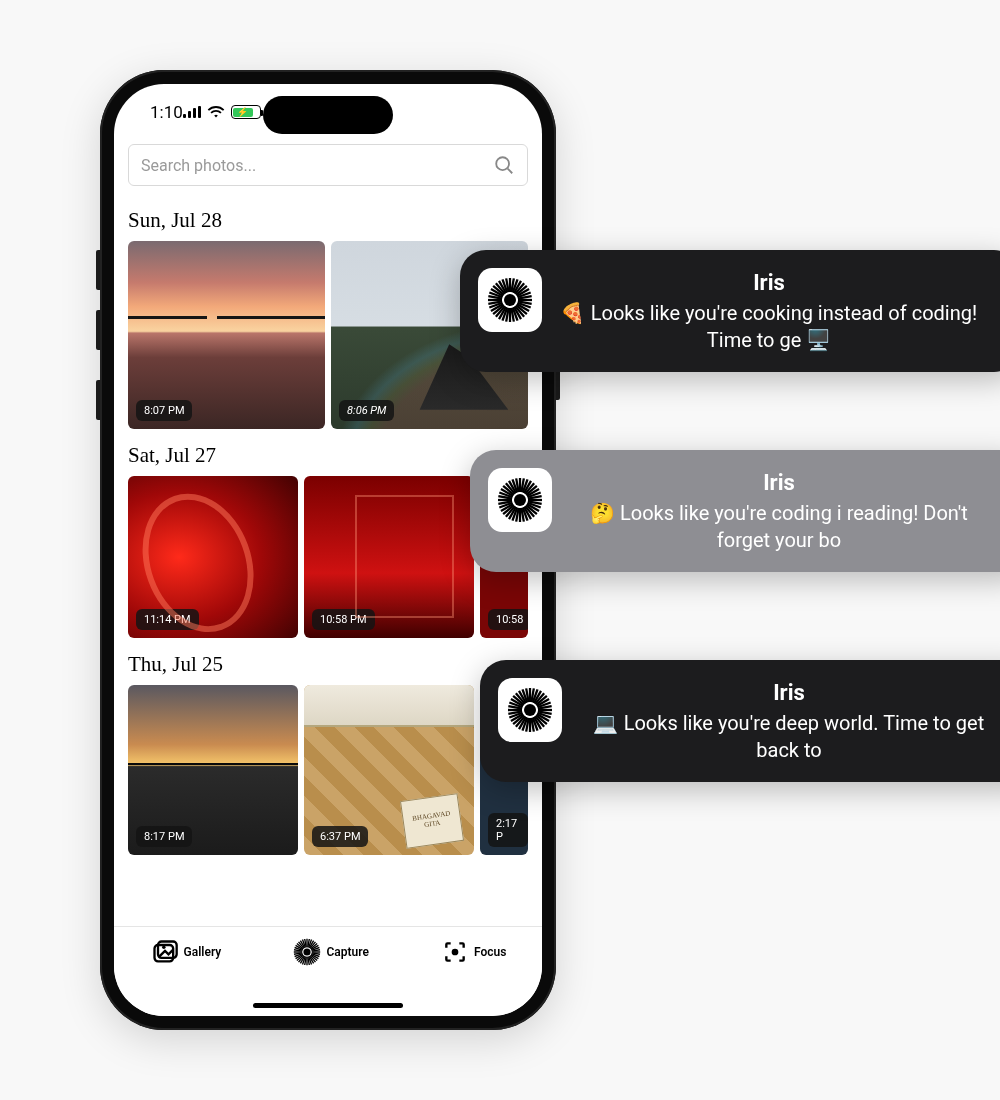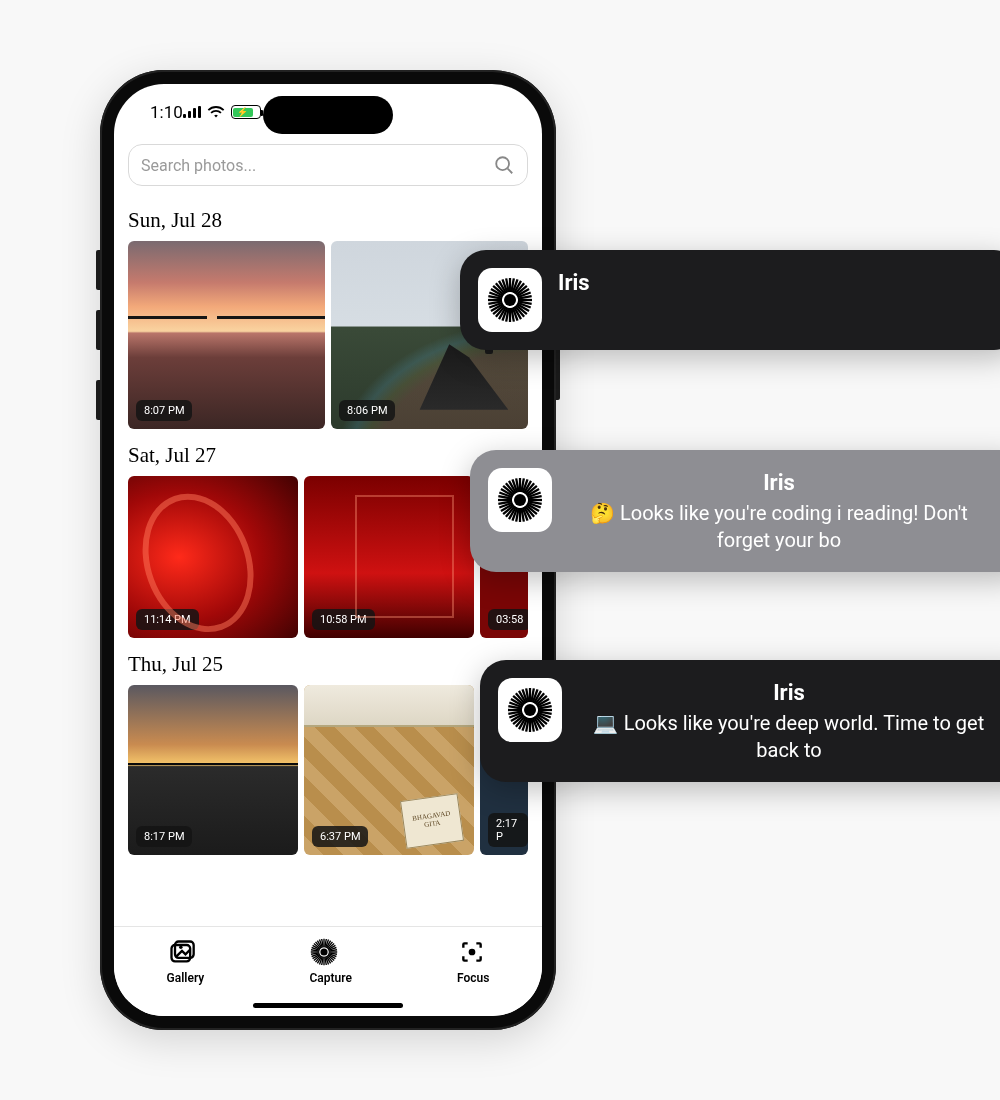--- a/index.html
+++ b/index.html
@@ -105,21 +105,21 @@
     background:#34c759; border-radius:2px;
     display:flex; align-items:center; justify-content:center;
   }
   .bolt { color:#fff; font-size:9px; line-height:1; }
 
   
   .search-row { padding: 4px 14px 8px; }
   .search-bar {
     height: 42px;
     border: 1px solid #d9d9d9;
-    border-radius: 14px;
+    border-radius: 6px;
     display: flex;
     align-items: center;
     padding: 0 12px;
     color: #9a9a9a;
     font-size: 16px;
     justify-content: space-between;
   }
   .mag { width: 22px; height: 22px; stroke:#888; fill:none; stroke-width:2; }
 
   
@@ -143,20 +143,21 @@
   .sunset {
     background: linear-gradient(to bottom,#7a6a70 0%,#c57a6d 22%,#f3a97a 35%,#f9d3a0 48%,#b9756a 49%,#6c3e3a 62%,#3b2624 100%);
   }
   .sunset::after{content:"";position:absolute;left:0;right:0;top:40%;height:3px;background:linear-gradient(90deg,#151515 0%,#151515 40%,transparent 40%,transparent 45%,#151515 45%,#151515 100%);}
 
   
   .rainbow {
     background:
       radial-gradient(140% 110% at 100% 120%, rgba(255,100,100,0.15) 55%, rgba(255,200,100,0.1) 60%, rgba(100,200,255,0.15) 65%, transparent 70%),
       linear-gradient(to bottom,#cfd6dd 0%,#d6dde3 45%,#3a4a38 46%,#2c3a2c 100%);
+    font-style: italic;
   }
   .rainbow::before{content:"";position:absolute;right:18%;top:10%;width:8px;height:50%;background:#1a1a1a;border-radius:2px;}
   .rainbow::after{content:"";position:absolute;right:10%;bottom:10%;width:50%;height:35%;background:linear-gradient(#1a1a1a,#2a2a2a);clip-path:polygon(10% 100%,40% 0,60% 20%,100% 100%);}
 
   
   .redobs {
     background: radial-gradient(120% 100% at 30% 50%, #ff2a1a 0%, #a00808 40%, #200000 90%);
   }
   .redobs::after{content:"";position:absolute;left:10%;top:10%;width:55%;height:80%;border:6px solid rgba(255,120,90,.5);border-radius:50%;transform:rotate(-20deg);}
 
@@ -176,21 +177,21 @@
   .bluescrap{background:#203040;}
 
   
   .tabbar {
     height: 90px;
     border-top: 0.5px solid #e5e5e5;
     display:flex; justify-content:space-around; align-items:flex-start;
     padding-top:10px;
     background:#fff;
   }
-  .tab { display:flex; flex-direction:column; gap:4px; font-size:12px; font-weight:600; }
+  .tab { display:flex; align-items:center; gap:4px; font-size:12px; font-weight:600; }
   .tab-icon { width:30px; height:30px; display:flex; align-items:center; justify-content:center; }
   .home-ind {
     position:absolute; bottom:8px; left:50%; transform:translateX(-50%);
     width:150px; height:5px; background:#000; border-radius:3px;
   }
 
   
   .radial { width:100%; height:100%; }
   .ray{stroke:#000;stroke-width:2.3;}
 
@@ -274,21 +275,21 @@
 
       <div class="date-hdr">Sat, Jul 27</div>
       <div class="row">
         <div class="thumb redobs">
           <span class="time-pill">11:14 PM</span>
         </div>
         <div class="thumb redroom">
           <span class="time-pill">10:58 PM</span>
         </div>
         <div class="thumb scrap redscrap">
-          <span class="time-pill">03:58</span>
+          <span class="time-pill">10:58</span>
         </div>
       </div>
 
       <div class="date-hdr">Thu, Jul 25</div>
       <div class="row row3">
         <div class="thumb sunset2">
           <span class="time-pill">8:17 PM</span>
         </div>
         <div class="thumb floor">
           <div class="book">BHAGAVAD GITA</div>
@@ -420,20 +421,21 @@
             <line class="ray" x1="6.128355544951822" y1="-5.142300877492317" x2="16.852977748617512" y2="-14.141327413103872"></line>
             <line class="ray" x1="6.928203230275507" y1="-4.0000000000000036" x2="19.052558883257646" y2="-11.00000000000001"></line>
             <line class="ray" x1="7.517540966287267" y1="-2.736161146605349" x2="20.673237657289985" y2="-7.524443153164709"></line>
             <line class="ray" x1="7.878462024097663" y1="-1.3891854213354502" x2="21.665770566268574" y2="-3.820259908672488"></line>
           </g>
         </g>
       </svg>
   </div>
   <div class="notif-body">
     <div class="notif-title">Iris</div>
+    <div>🍕 Looks like you're cooking instead of coding! Time to ge 🖥️</div>
   </div>
 </div>
 
 <div class="notif gray n2">
   <div class="notif-icon">
     <svg class="radial nicon" viewBox="0 0 50 50">
         <g transform="translate(25,25)">
           <circle r="6" fill="#000"></circle>
           <g class="rays">
             <line class="ray" x1="8" y1="0" x2="22" y2="0"></line>

